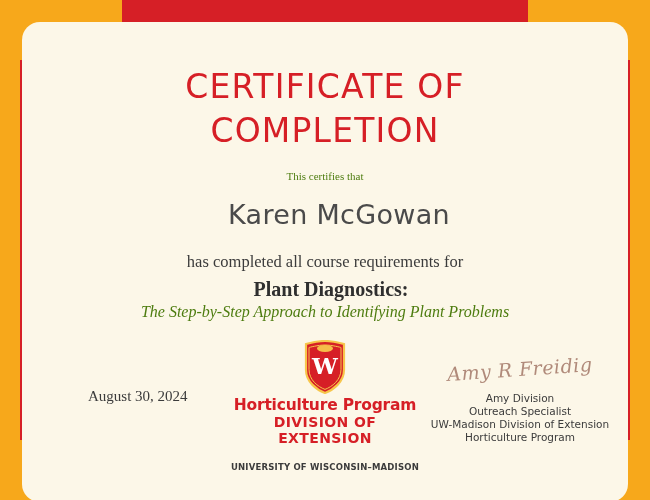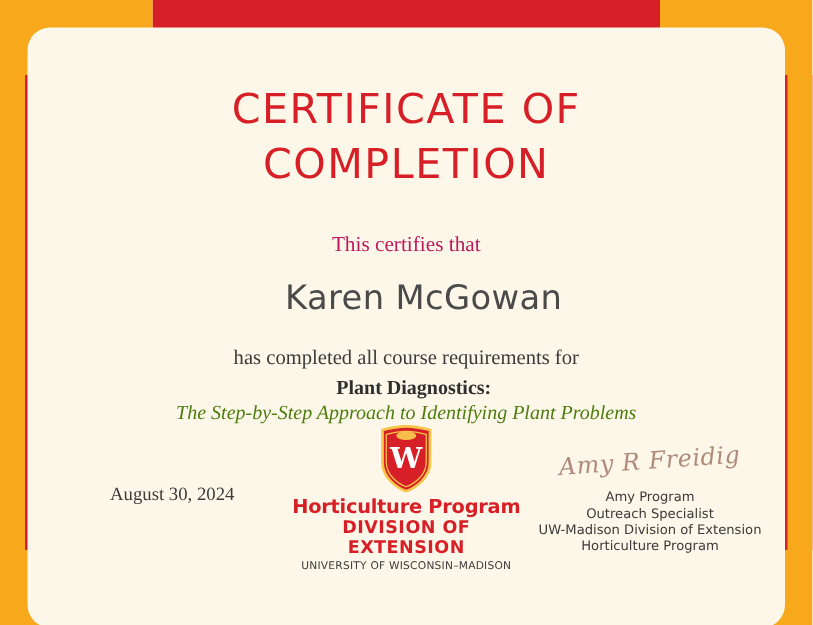--- a/index.html
+++ b/index.html
@@ -119,24 +119,24 @@
     font-size: 33px;
     letter-spacing: 1.2px;
     line-height: 44px;
     font-weight: 400;
     margin: 0;
     padding-top: 43px;
   }
   .title .line2 { display: block; }
 
   .certifies {
-    margin-top: 33px;
-    font-family: "Liberation Serif", serif;
-    font-size: 17px;
-    color: #be185d;
+    margin-top: 17px;
+    font-family: "Liberation Serif", serif;
+    font-size: 11px;
+    color: #4d7c0f;
   }
 
   .recipient {
     margin-top: 17px;
     font-family: "DejaVu Sans", sans-serif;
     font-size: 27px;
     color: #4a4a4a;
     letter-spacing: 0.3px;
     padding-left: 28px;
   }
@@ -145,21 +145,21 @@
     margin-top: 22px;
     font-family: "Liberation Serif", serif;
     font-size: 16.5px;
     color: #3b3b3b;
     text-align: center;
   }
 
   .course-title {
     margin-top: 6px;
     font-family: "Liberation Serif", serif;
-    font-size: 16px;
+    font-size: 20px;
     font-weight: bold;
     color: #2f2f2f;
     margin-left: 12px;
   }
 
   .course-sub {
     margin-top: 2px;
     font-family: "Liberation Serif", serif;
     font-size: 16px;
     font-style: italic;
@@ -210,25 +210,25 @@
   }
   .logo-div {
     margin-top: 0;
     color: #d61f26;
     font-family: "DejaVu Sans", sans-serif;
     font-size: 14px;
     font-weight: bold;
     letter-spacing: 0.4px;
   }
   .logo-uni {
-    margin-top: 2px;
+    margin-top: 16px;
     color: #3b3b3b;
     font-family: "DejaVu Sans", sans-serif;
     font-size: 8.5px;
-    font-weight: normal;
+    font-weight: bold;
     letter-spacing: 0.2px;
   }
 
   
   .sig-block {
     position: absolute;
     left: 408px;
     top: 18px;
     width: 180px;
     text-align: center;
@@ -299,21 +299,21 @@
               <text x="23" y="34" text-anchor="middle" font-family="DejaVu Serif, serif" font-size="23" font-weight="bold" fill="#ffffff">W</text>
             </svg>
           </div>
           <div class="logo-main">Horticulture Program</div>
           <div class="logo-div">DIVISION OF EXTENSION</div>
           <div class="logo-uni">UNIVERSITY OF WISCONSIN–MADISON</div>
         </div>
 
         <div class="sig-block">
           <div class="sig-script">Amy R Freidig</div>
-          <div class="sig-name">Amy Program</div>
+          <div class="sig-name">Amy Division</div>
           <div class="sig-role">Outreach  Specialist</div>
           <div class="sig-org">UW-Madison Division of Extension</div>
           <div class="sig-prog">Horticulture Program</div>
         </div>
 
       </div>
     </div>
   </div>
 </div>
 

